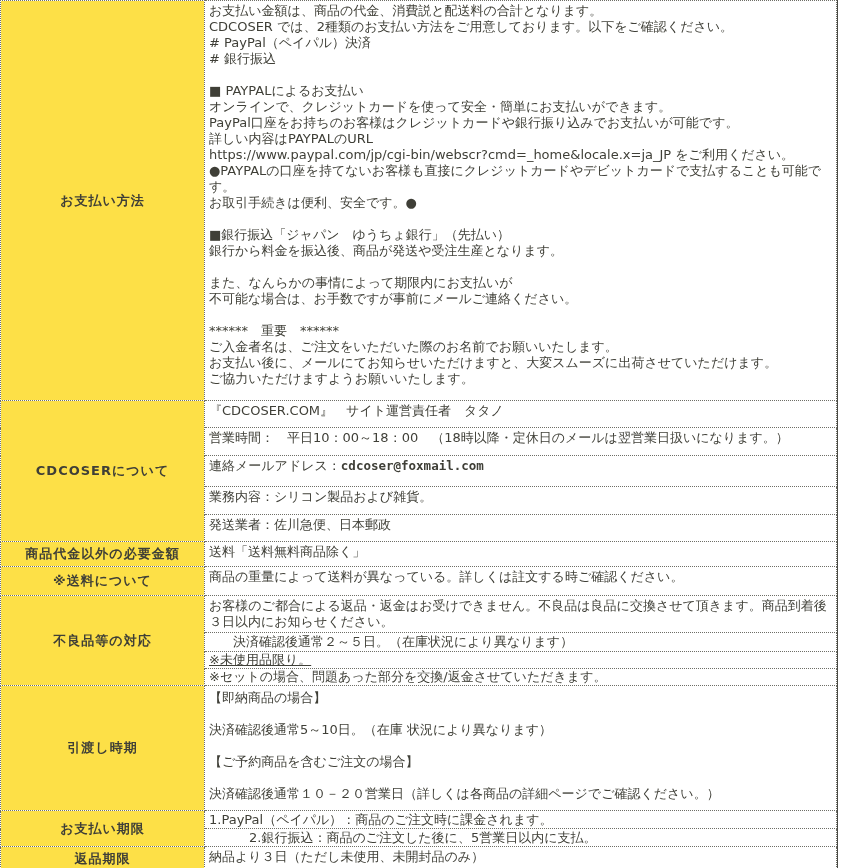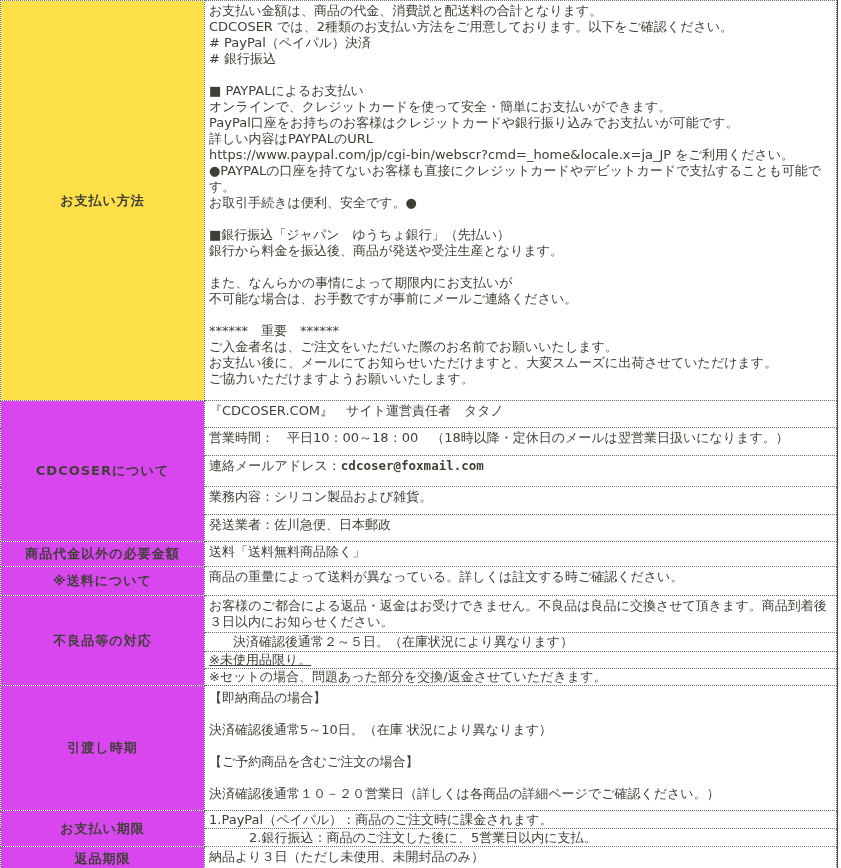--- a/index.html
+++ b/index.html
@@ -30,21 +30,21 @@
     font-size:13px;
     color:#3f3f37;
     overflow:hidden;
   }
   col.c-head{width:204px;}
   td.hdr{
     text-align:center;
     vertical-align:middle;
     font-weight:bold;
     color:#55554b;
-    background:#d946ef;
+    background:#fde047;
     letter-spacing:1px;
     padding:2px;
   }
   td.hdr-white{background:#fde047;}
   td.content{
     vertical-align:top;
     padding:2px 4px 1px 4px;
     line-height:16px;
   }
   .pre{white-space:pre-wrap;word-break:break-all;}

